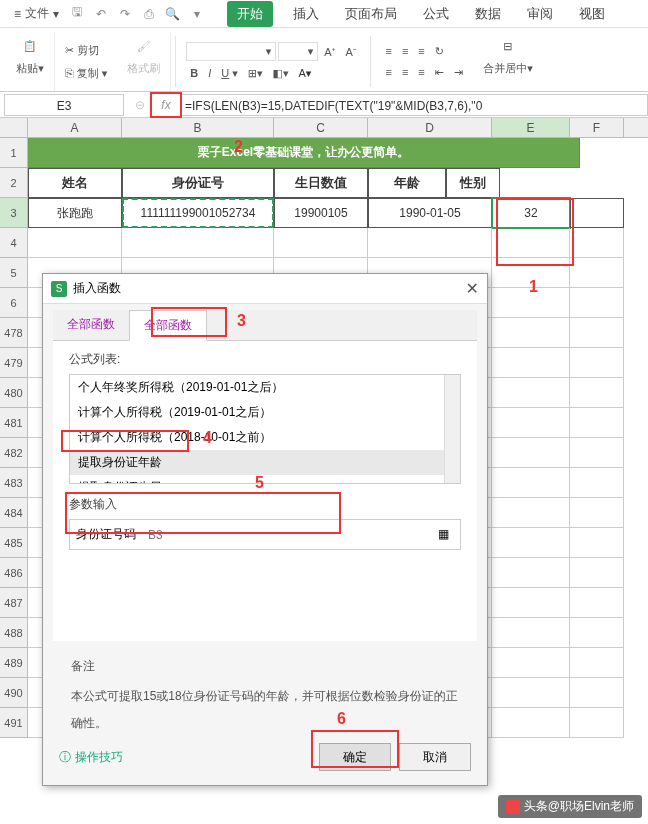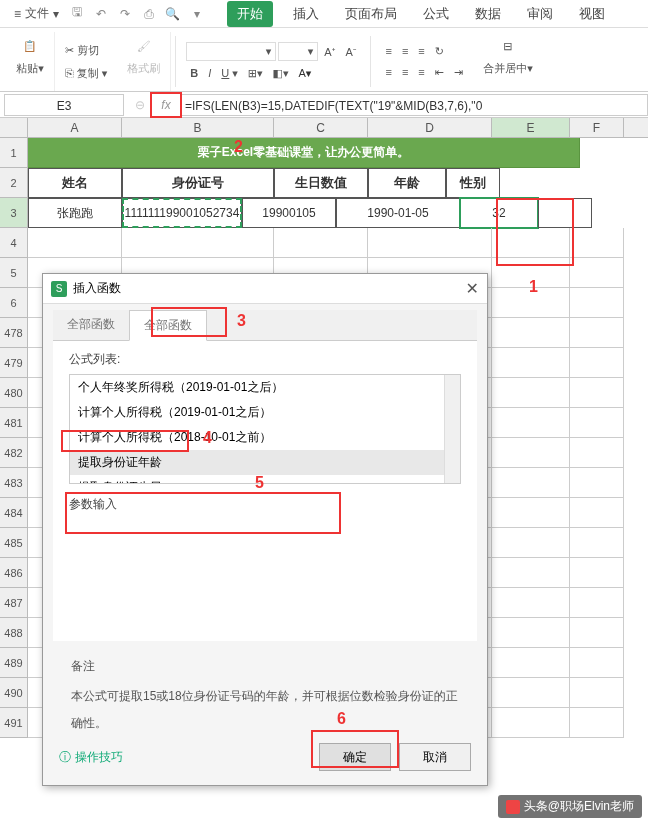--- a/index.html
+++ b/index.html
@@ -53,21 +53,21 @@
 
 .anno { position: absolute; border: 2px solid #e33; pointer-events: none; }
 .anno-label { position: absolute; color: #e33; font-size: 16px; font-weight: bold; pointer-events: none; }
 
 
 .dialog { position: absolute; left: 42px; top: 273px; width: 446px; height: 513px; background: #f5f5f5; border: 1px solid #999; box-shadow: 2px 2px 8px rgba(0,0,0,.3); }
 .dlg-title { height: 30px; display: flex; align-items: center; padding: 0 8px; background: #fff; border-bottom: 1px solid #ddd; }
 .dlg-title .title-icon { width: 16px; height: 16px; background: #2e9e5b; border-radius: 2px; margin-right: 6px; display: flex; align-items: center; justify-content: center; color: #fff; font-size: 10px; }
 .dlg-close { margin-left: auto; font-size: 16px; color: #555; cursor: pointer; }
 .dlg-tabs { display: flex; background: #f0f0f0; border-bottom: 1px solid #ccc; margin: 6px 10px 0; }
-.dlg-tab { padding: 6px 14px; font-size: 12px; color: #737373; cursor: pointer; }
+.dlg-tab { padding: 6px 14px; font-size: 12px; color: #a21caf; cursor: pointer; }
 .dlg-tab.active { background: #fff; border: 1px solid #ccc; border-bottom: 1px solid #fff; margin-bottom: -1px; }
 .dlg-body { padding: 10px 16px; background: #fff; margin: 0 10px; height: 300px; }
 .dlg-label { font-size: 12px; color: #444; margin-bottom: 6px; }
 .func-list { border: 1px solid #ccc; height: 110px; overflow: hidden; position: relative; }
 .func-item { padding: 4px 8px; font-size: 12px; cursor: pointer; }
 .func-item.selected { background: #e8e8e8; }
 .func-scroll { position: absolute; right: 0; top: 0; width: 16px; height: 100%; background: #f0f0f0; border-left: 1px solid #ddd; }
 .param-box { margin-top: 12px; }
 .param-input-row { border: 1px solid #ccc; padding: 6px; display: flex; align-items: center; margin-top: 6px; }
 .param-label { font-size: 12px; margin-right: 12px; }
@@ -199,21 +199,21 @@
     <div class="cell" style="width:94px">姓名</div>
     <div class="cell" style="width:152px">身份证号</div>
     <div class="cell" style="width:94px">生日数值</div>
     <div class="cell" style="width:78px">年龄</div>
     <div class="cell" style="width:54px">性别</div>
   </div>
 
   <div class="row data-row">
     <div class="rowh sel">3</div>
     <div class="cell" style="width:94px">张跑跑</div>
-    <div class="cell copied" style="width:120px">111111199001052734</div>
+    <div class="cell copied" style="width:152px">111111199001052734</div>
     <div class="cell" style="width:94px">19900105</div>
     <div class="cell" style="width:124px">1990-01-05</div>
     <div class="cell selected" style="width:78px">32</div>
     <div class="cell" style="width:54px"></div>
   </div>
 
   <div id="rest-rows">
       <div class="row">
         <div class="rowh">4</div>
         <div class="cell" style="width:94px"></div>
@@ -385,20 +385,25 @@
     <div class="func-list">
       <div class="func-item">个人年终奖所得税（2019-01-01之后）</div>
       <div class="func-item">计算个人所得税（2019-01-01之后）</div>
       <div class="func-item">计算个人所得税（2018-10-01之前）</div>
       <div class="func-item selected">提取身份证年龄</div>
       <div class="func-item">提取身份证生日</div>
       <div class="func-scroll"></div>
     </div>
     <div class="param-box">
       <div class="dlg-label">参数输入</div>
+      <div class="param-input-row">
+        <span class="param-label">身份证号码</span>
+        <span class="param-value">B3</span>
+        <span class="param-picker">▦</span>
+      </div>
     </div>
   </div>
   <div class="note-section">
     <div class="note-title">备注</div>
     <div>本公式可提取15或18位身份证号码的年龄，并可根据位数检验身份证的正确性。</div>
   </div>
   <div class="dlg-footer">
     <span class="tips-link">ⓘ <span>操作技巧</span></span>
     <div style="flex:1"></div>
     <button class="dlg-btn primary">确定</button>

